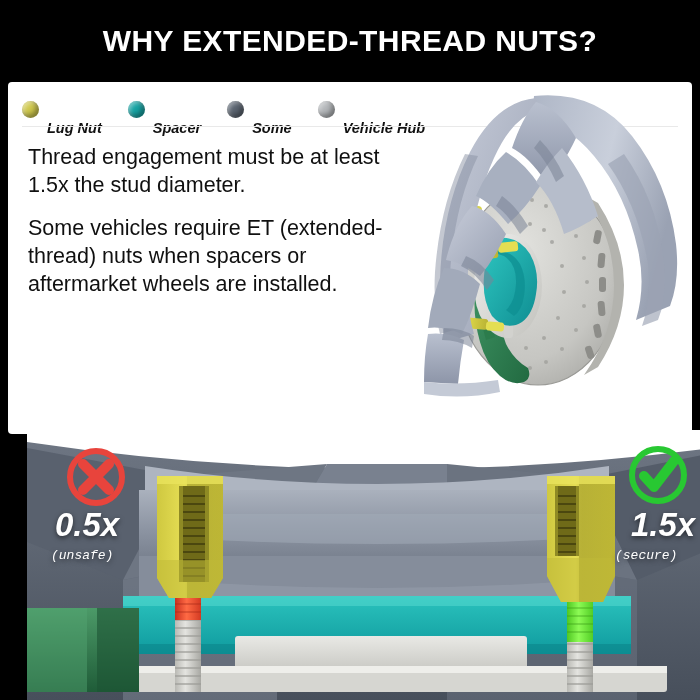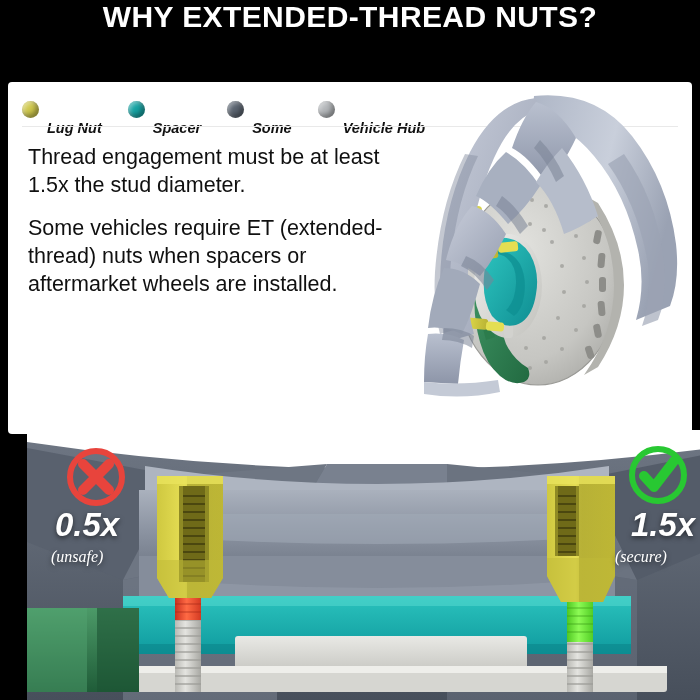--- a/index.html
+++ b/index.html
@@ -1,21 +1,21 @@
 <!DOCTYPE html>
 <html><head>
 <meta charset="utf-8">
 <style>
   html,body{margin:0;padding:0;background:#000;}
   body{width:700px;height:700px;overflow:hidden;font-family:"Liberation Sans",sans-serif;}
   #root{position:relative;width:700px;height:700px;background:#000;overflow:hidden;}
 
   
   .titlebar{position:absolute;left:0;top:0;width:700px;height:82px;background:#000;
-            display:flex;align-items:flex-start;justify-content:center;}
+            display:flex;align-items:center;justify-content:center;}
   .title{color:#fff;font-size:30px;font-weight:bold;letter-spacing:.4px;
          font-family:"Liberation Sans",sans-serif;white-space:nowrap;}
 
   
   .card{position:absolute;left:8px;top:82px;width:684px;height:352px;background:#fff;
         border-radius:4px;overflow:hidden;}
 
   
   .legend{position:absolute;left:0;top:10px;width:684px;height:34px;
           display:flex;align-items:center;padding-left:14px;box-sizing:border-box;}
@@ -37,22 +37,22 @@
   
   .scene{position:absolute;left:0;top:430px;width:700px;height:270px;overflow:hidden;
          background:#4d5561;margin-left:27px;}
   .scene svg{position:absolute;left:0;top:0;}
 
   
   .badge{position:absolute;width:62px;height:62px;}
   .cmp-val{position:absolute;color:#fff;font-size:33px;font-weight:bold;font-style:italic;
            text-shadow:0 2px 5px rgba(0,0,0,.55);font-family:"Liberation Sans",sans-serif;
            white-space:nowrap;}
-  .cmp-sub{position:absolute;color:#fff;font-size:16px;font-style:italic;
-           text-shadow:0 2px 5px rgba(0,0,0,.55);font-family:Liberation Serif, serif;
+  .cmp-sub{position:absolute;color:#fff;font-size:13px;font-style:italic;
+           text-shadow:0 2px 5px rgba(0,0,0,.55);font-family:Liberation Mono, monospace;
            white-space:nowrap;}
   .left-badge{left:38px;top:16px;}
   .left-val{left:28px;top:76px;}
   .left-sub{left:24px;top:118px;}
   .right-badge{left:600px;top:14px;}
   .right-val{left:604px;top:76px;}
   .right-sub{left:588px;top:118px;}
 </style>
 </head>
 <body>

